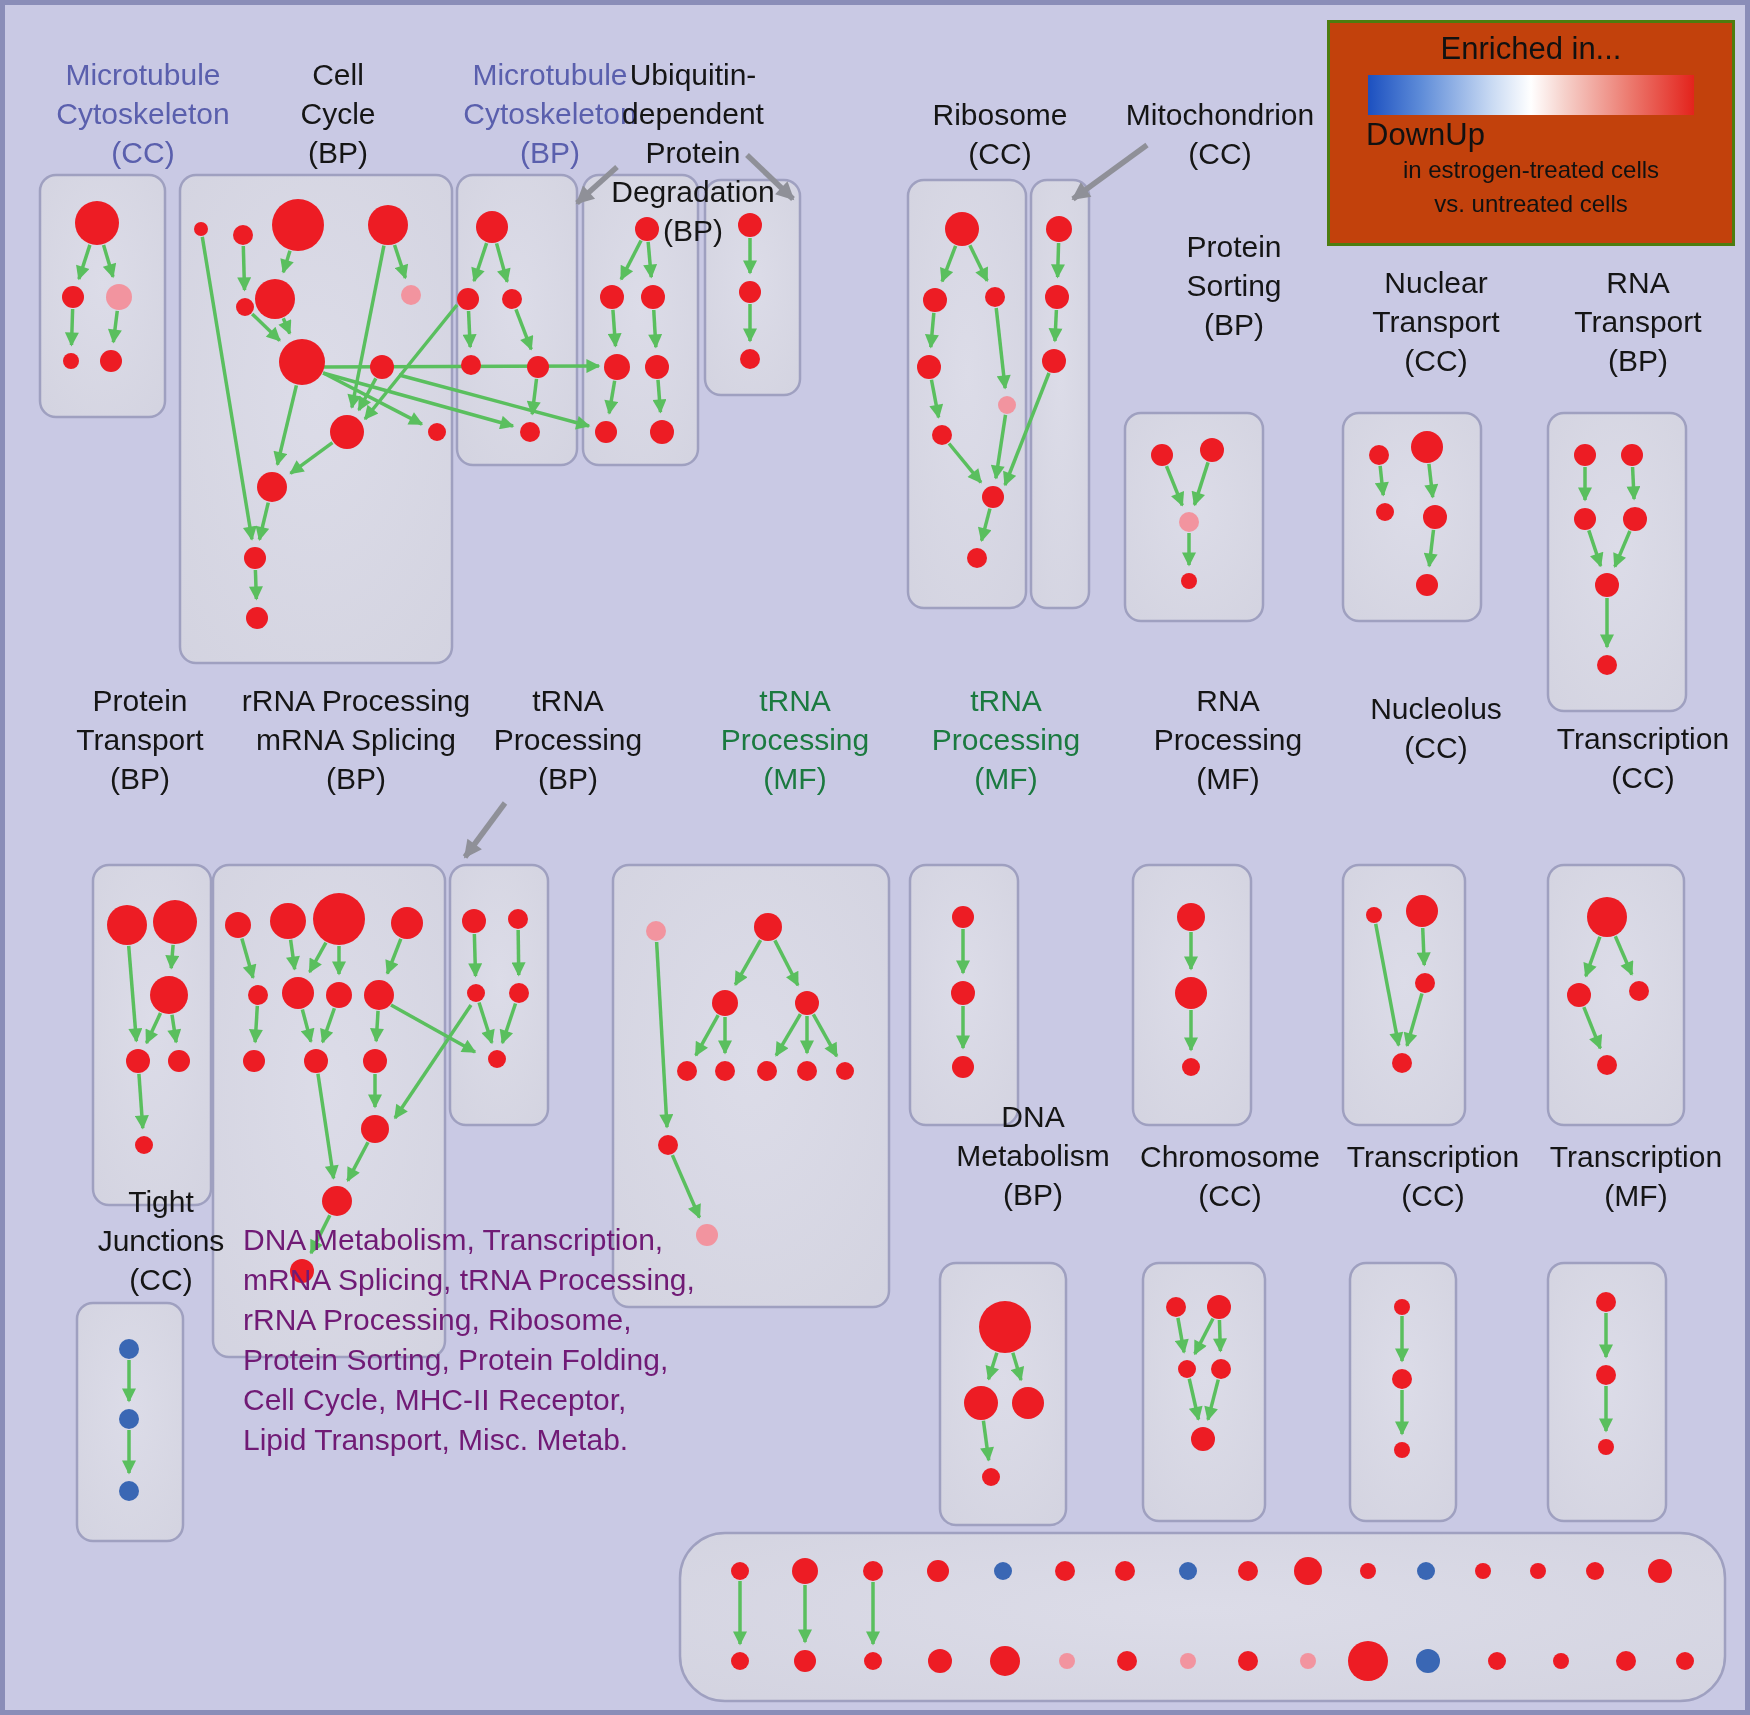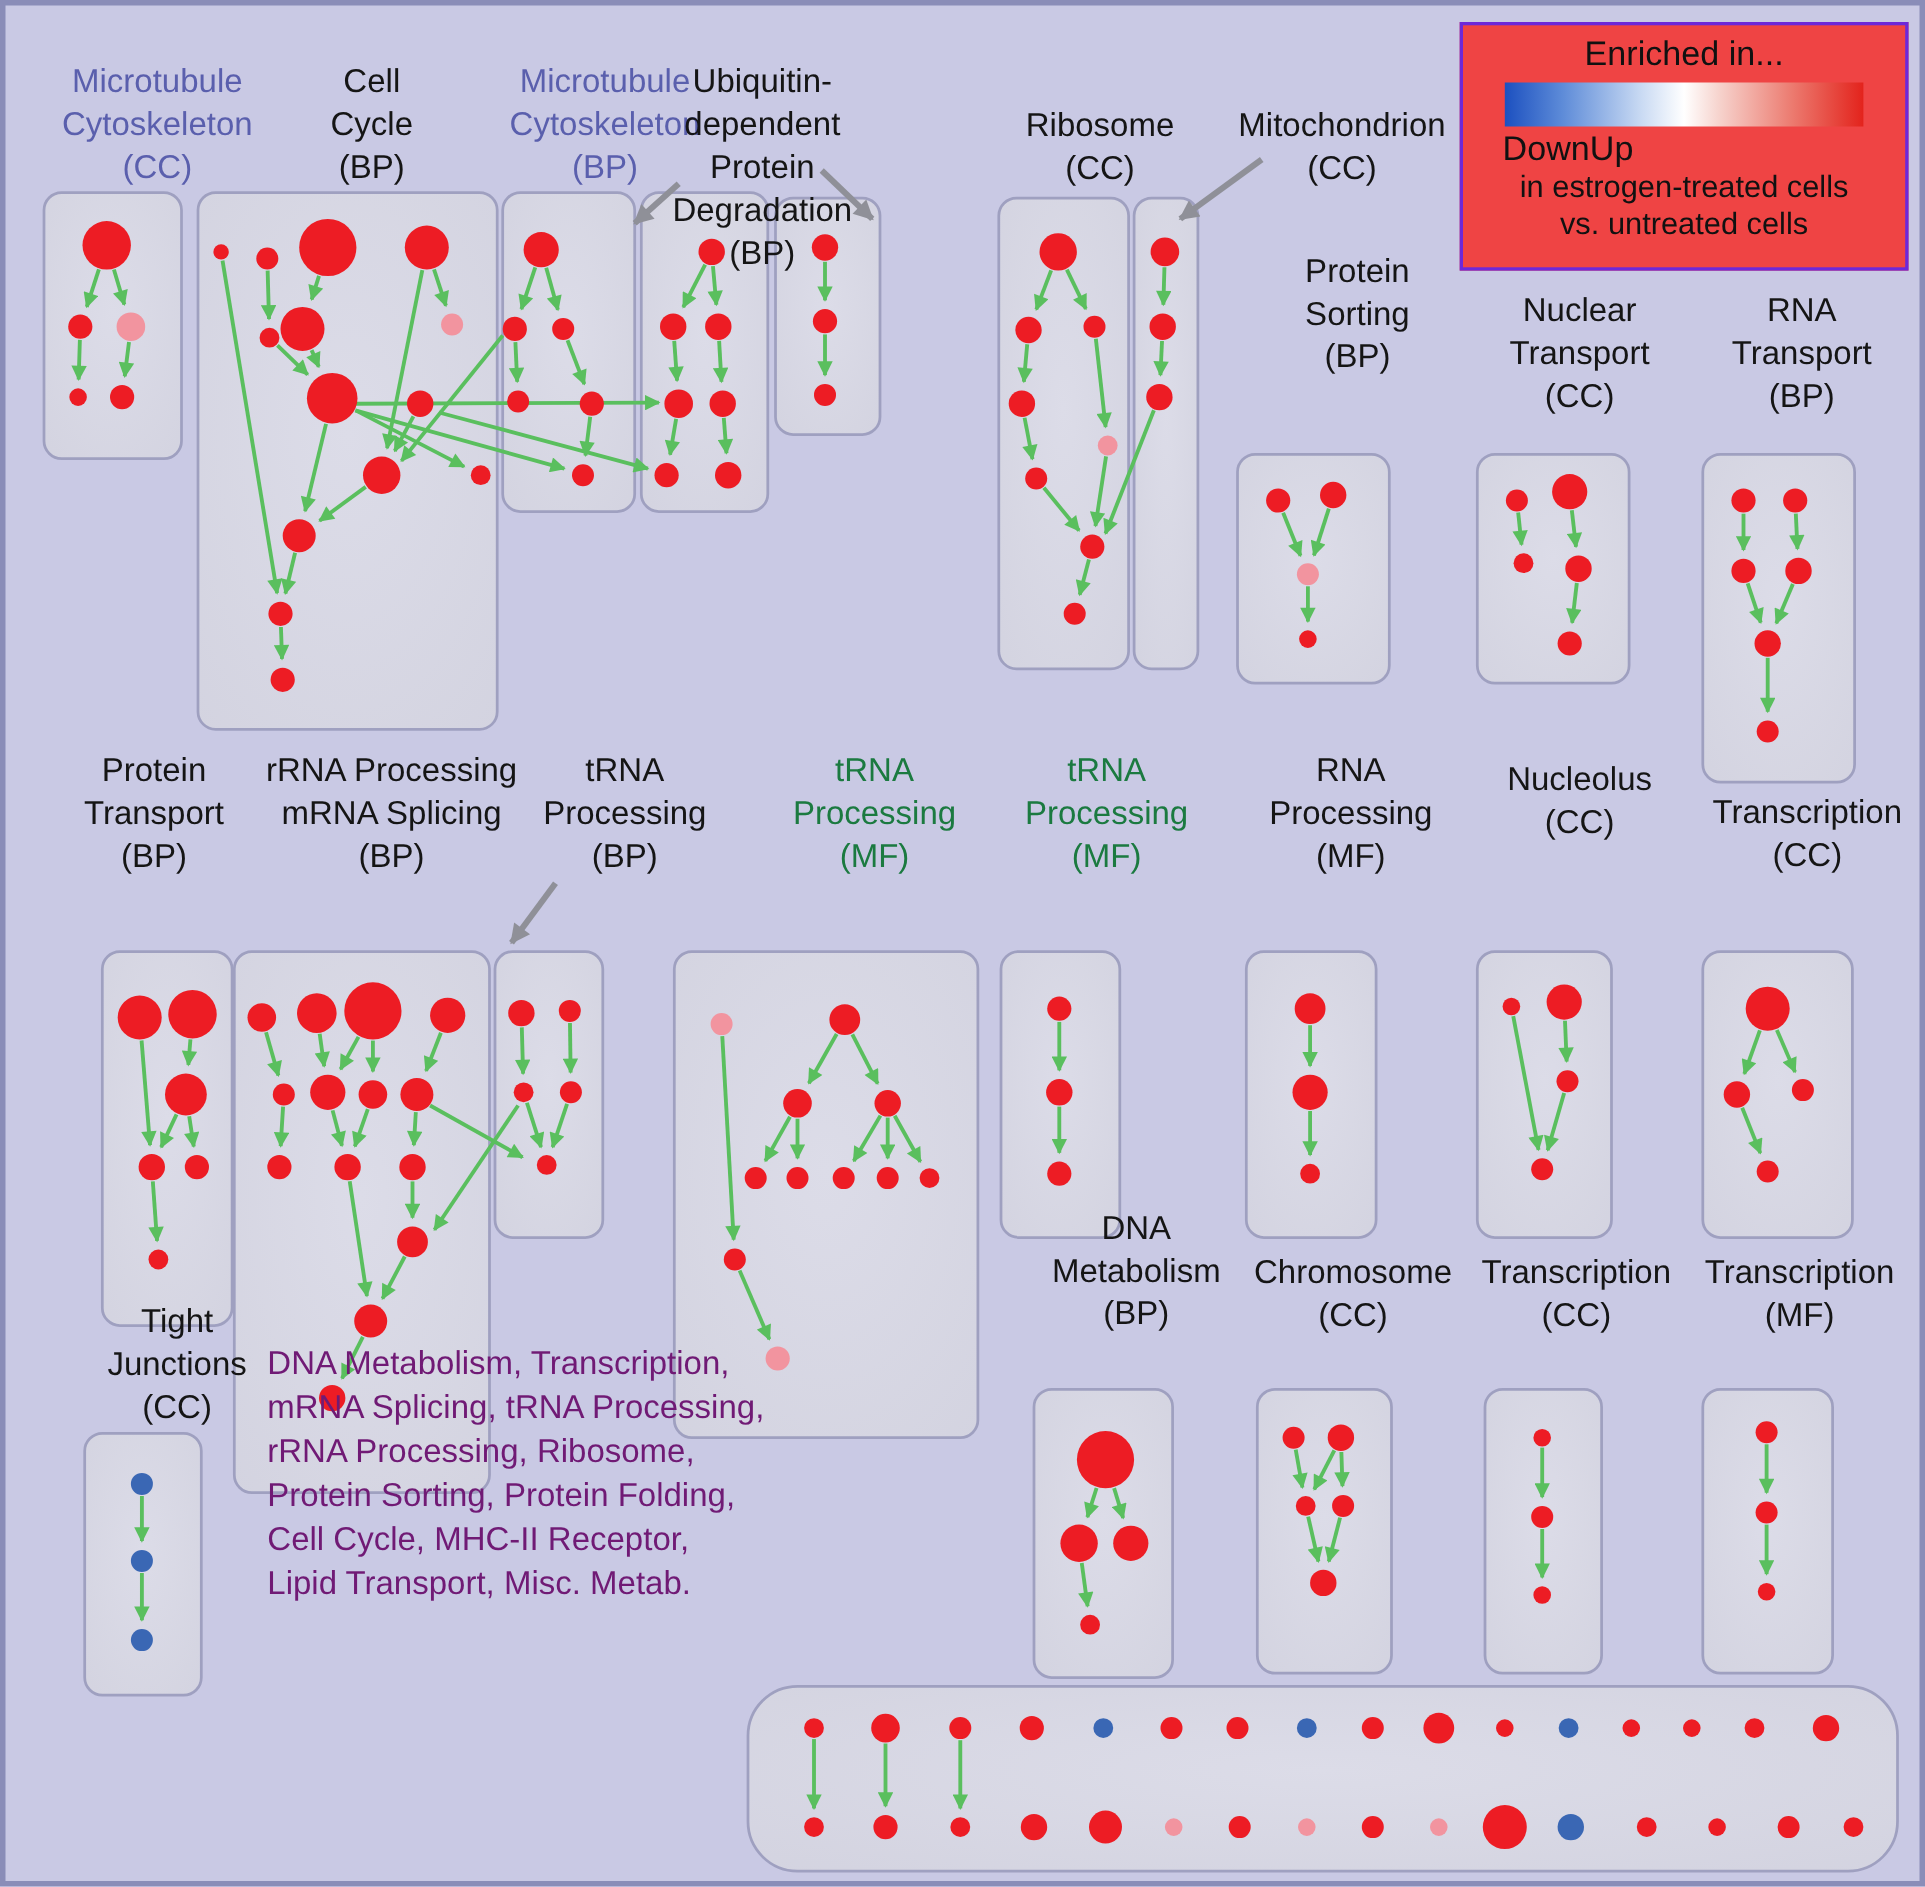--- a/index.html
+++ b/index.html
@@ -4,25 +4,25 @@
 <style>
   html,body{margin:0;padding:0;}
   body{width:1750px;height:1715px;background:#c9c9e4;font-family:"Liberation Sans",sans-serif;}
   #figure{position:relative;width:1750px;height:1715px;border:5px solid #8a8db8;box-sizing:border-box;overflow:hidden;background:#c9c9e4;}
   #net{position:absolute;left:0;top:0;}
   #labels{position:absolute;left:0;top:0;right:0;bottom:0;pointer-events:none;margin-left:33px;}
   .clabel{position:absolute;width:460px;text-align:center;font-size:30px;line-height:39px;color:#151515;}
   .c-blue{color:#5a5fad;}
   .c-green{color:#1b7a40;}
   #misc-text{position:absolute;left:238px;top:1215px;font-size:30px;line-height:40px;color:#701a75;}
-  #legend{position:absolute;left:1322px;top:15px;width:408px;height:226px;background:#ef4444;border:3px solid #6d28d9;box-sizing:border-box;}
+  #legend{position:absolute;left:1322px;top:15px;width:408px;height:226px;background:#c2410c;border:3px solid #4d7c0f;box-sizing:border-box;}
   .legend-title{text-align:center;font-size:31px;margin-top:8px;color:#111;}
   .legend-bar{height:40px;margin:8px 38px 0;background:linear-gradient(90deg,#1c50c0 0%,#5d8bd8 16%,#c9daf3 38%,#ffffff 50%,#f6d2cc 60%,#ec7b70 80%,#e3231c 100%);}
   .legend-updown{display:flex;padding:2px 36px 0;font-size:31px;color:#111;}
-  .legend-sub{text-align:center;font-size:28px;line-height:34px;color:#111;}
+  .legend-sub{text-align:center;font-size:24px;line-height:34px;color:#111;}
 </style>
 </head>
 <body>
 
 <div id="figure">
 
   <svg id="net" width="1750" height="1715" viewBox="0 0 1750 1715">
     <defs>
       <radialGradient id="boxGrad" cx="0.5" cy="0.45" r="0.85">
         <stop offset="0" stop-color="#dcdce8"></stop>

